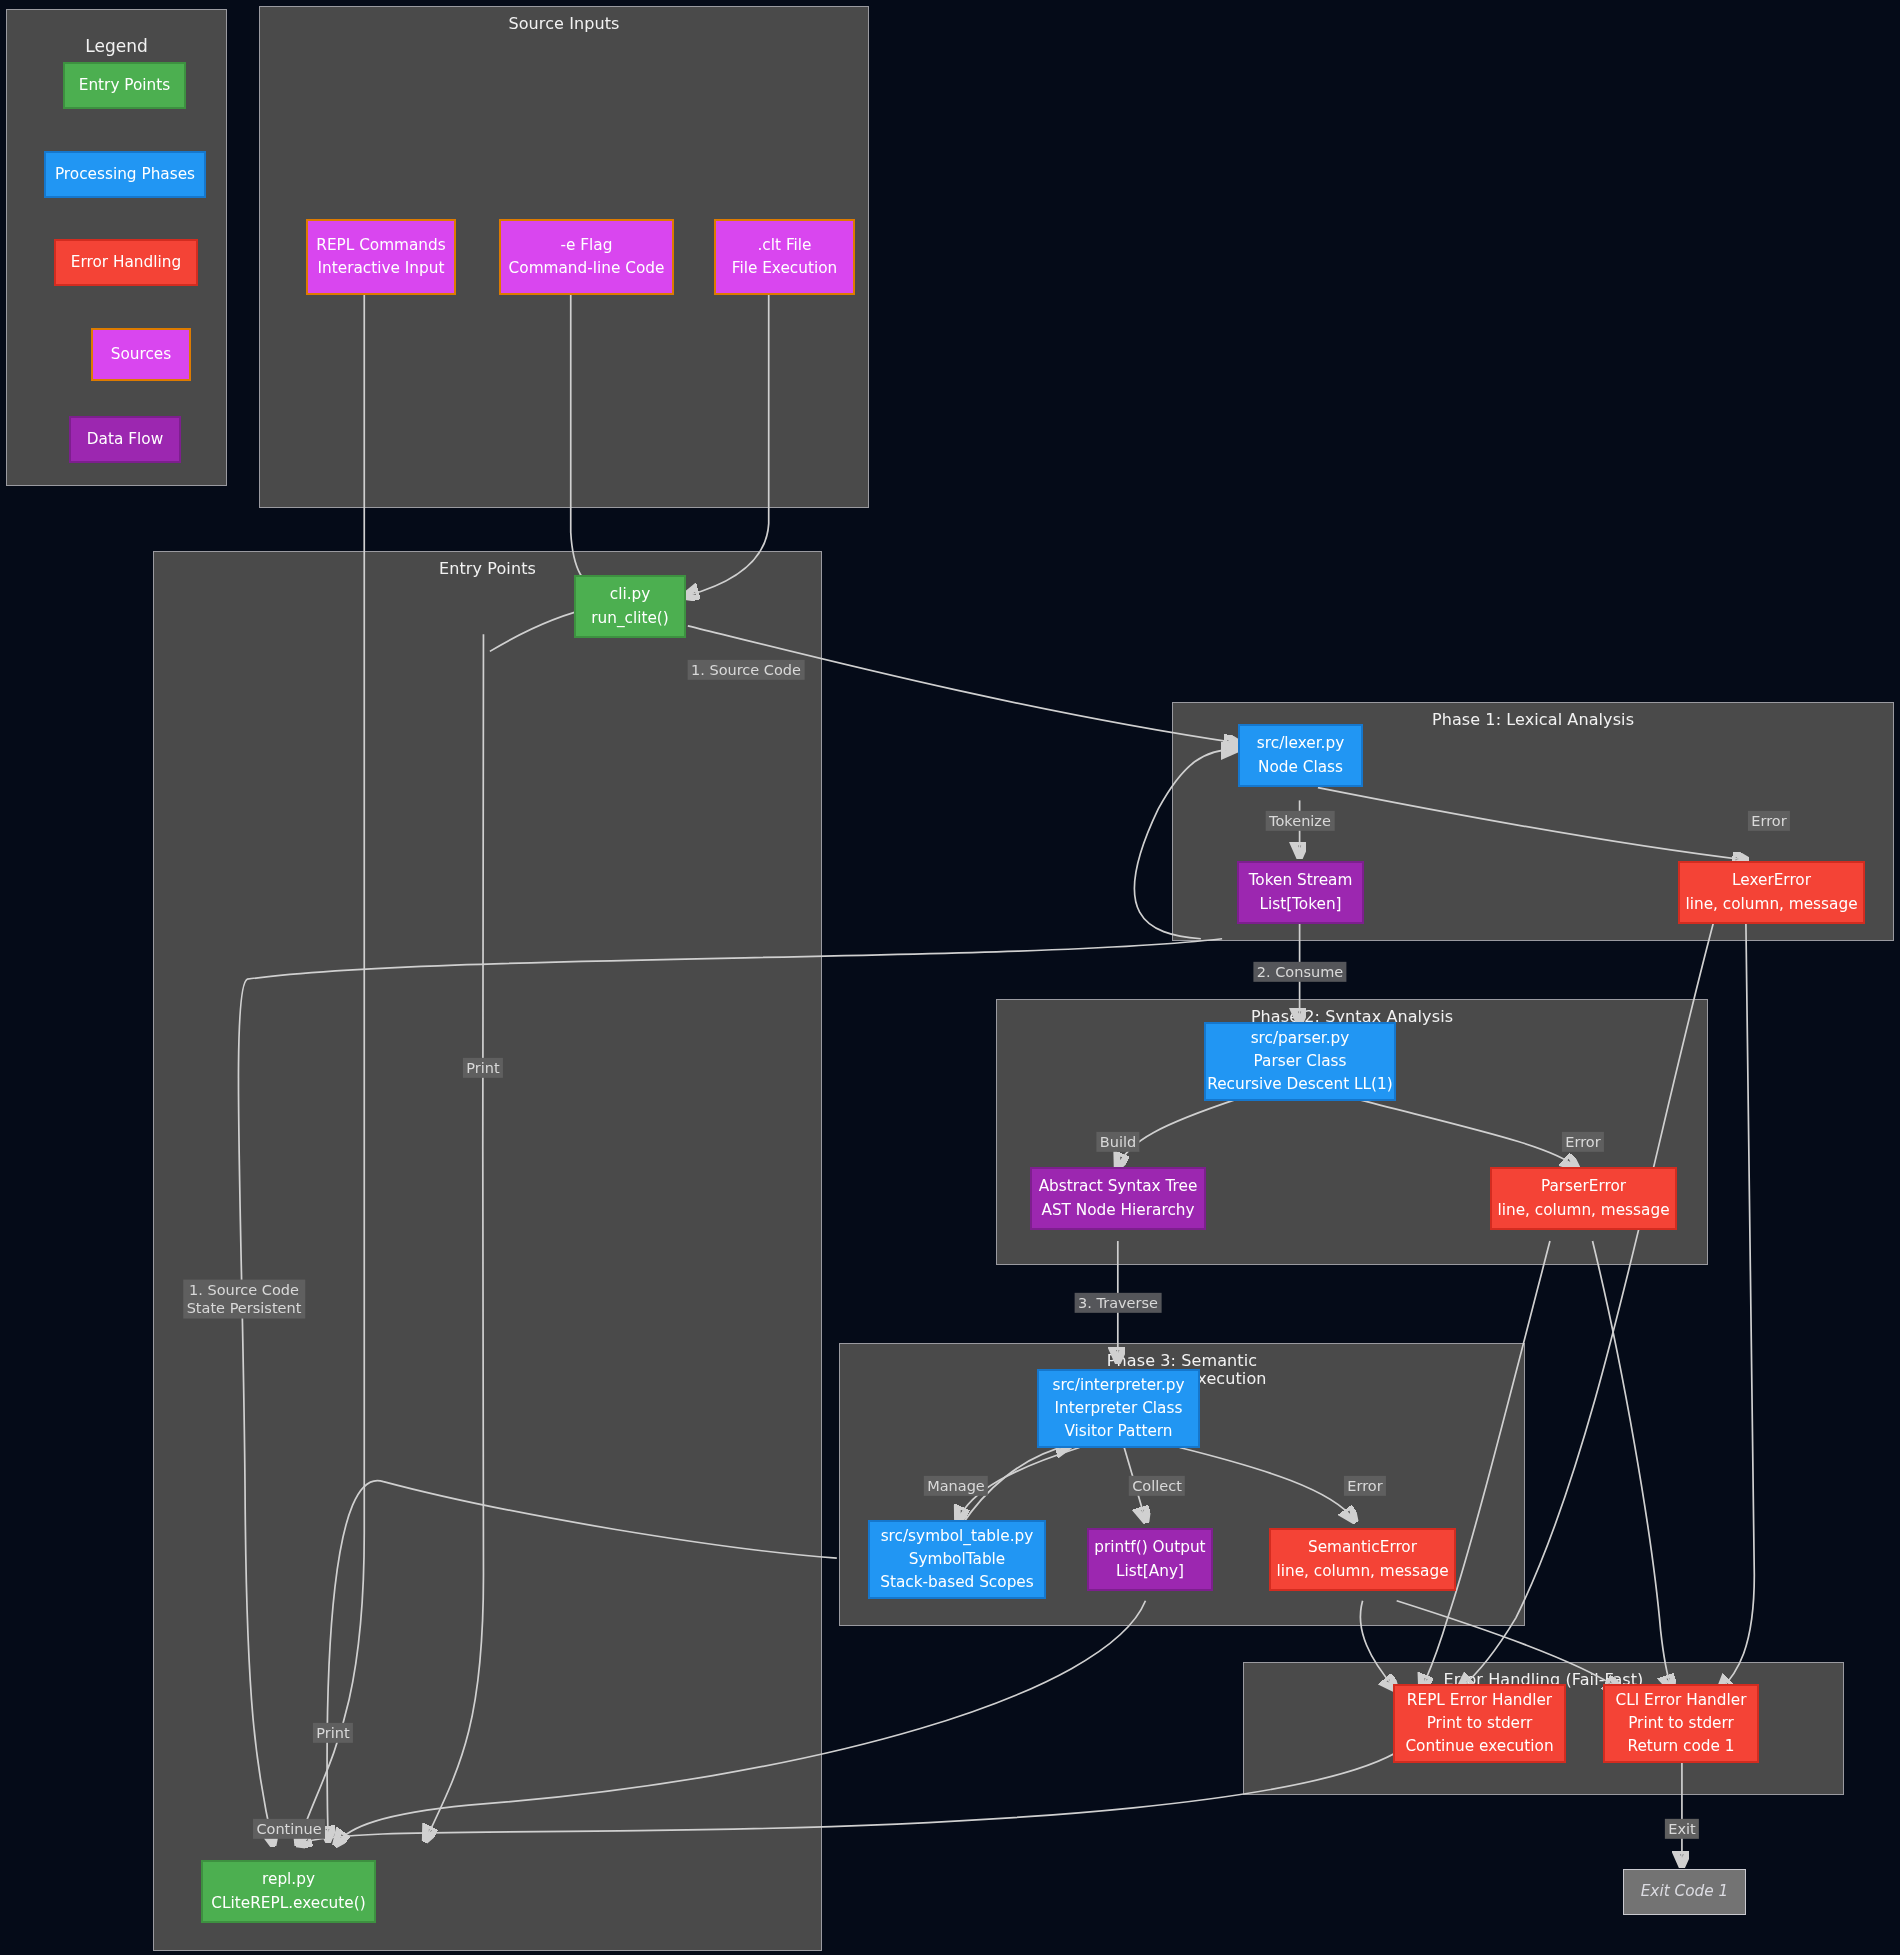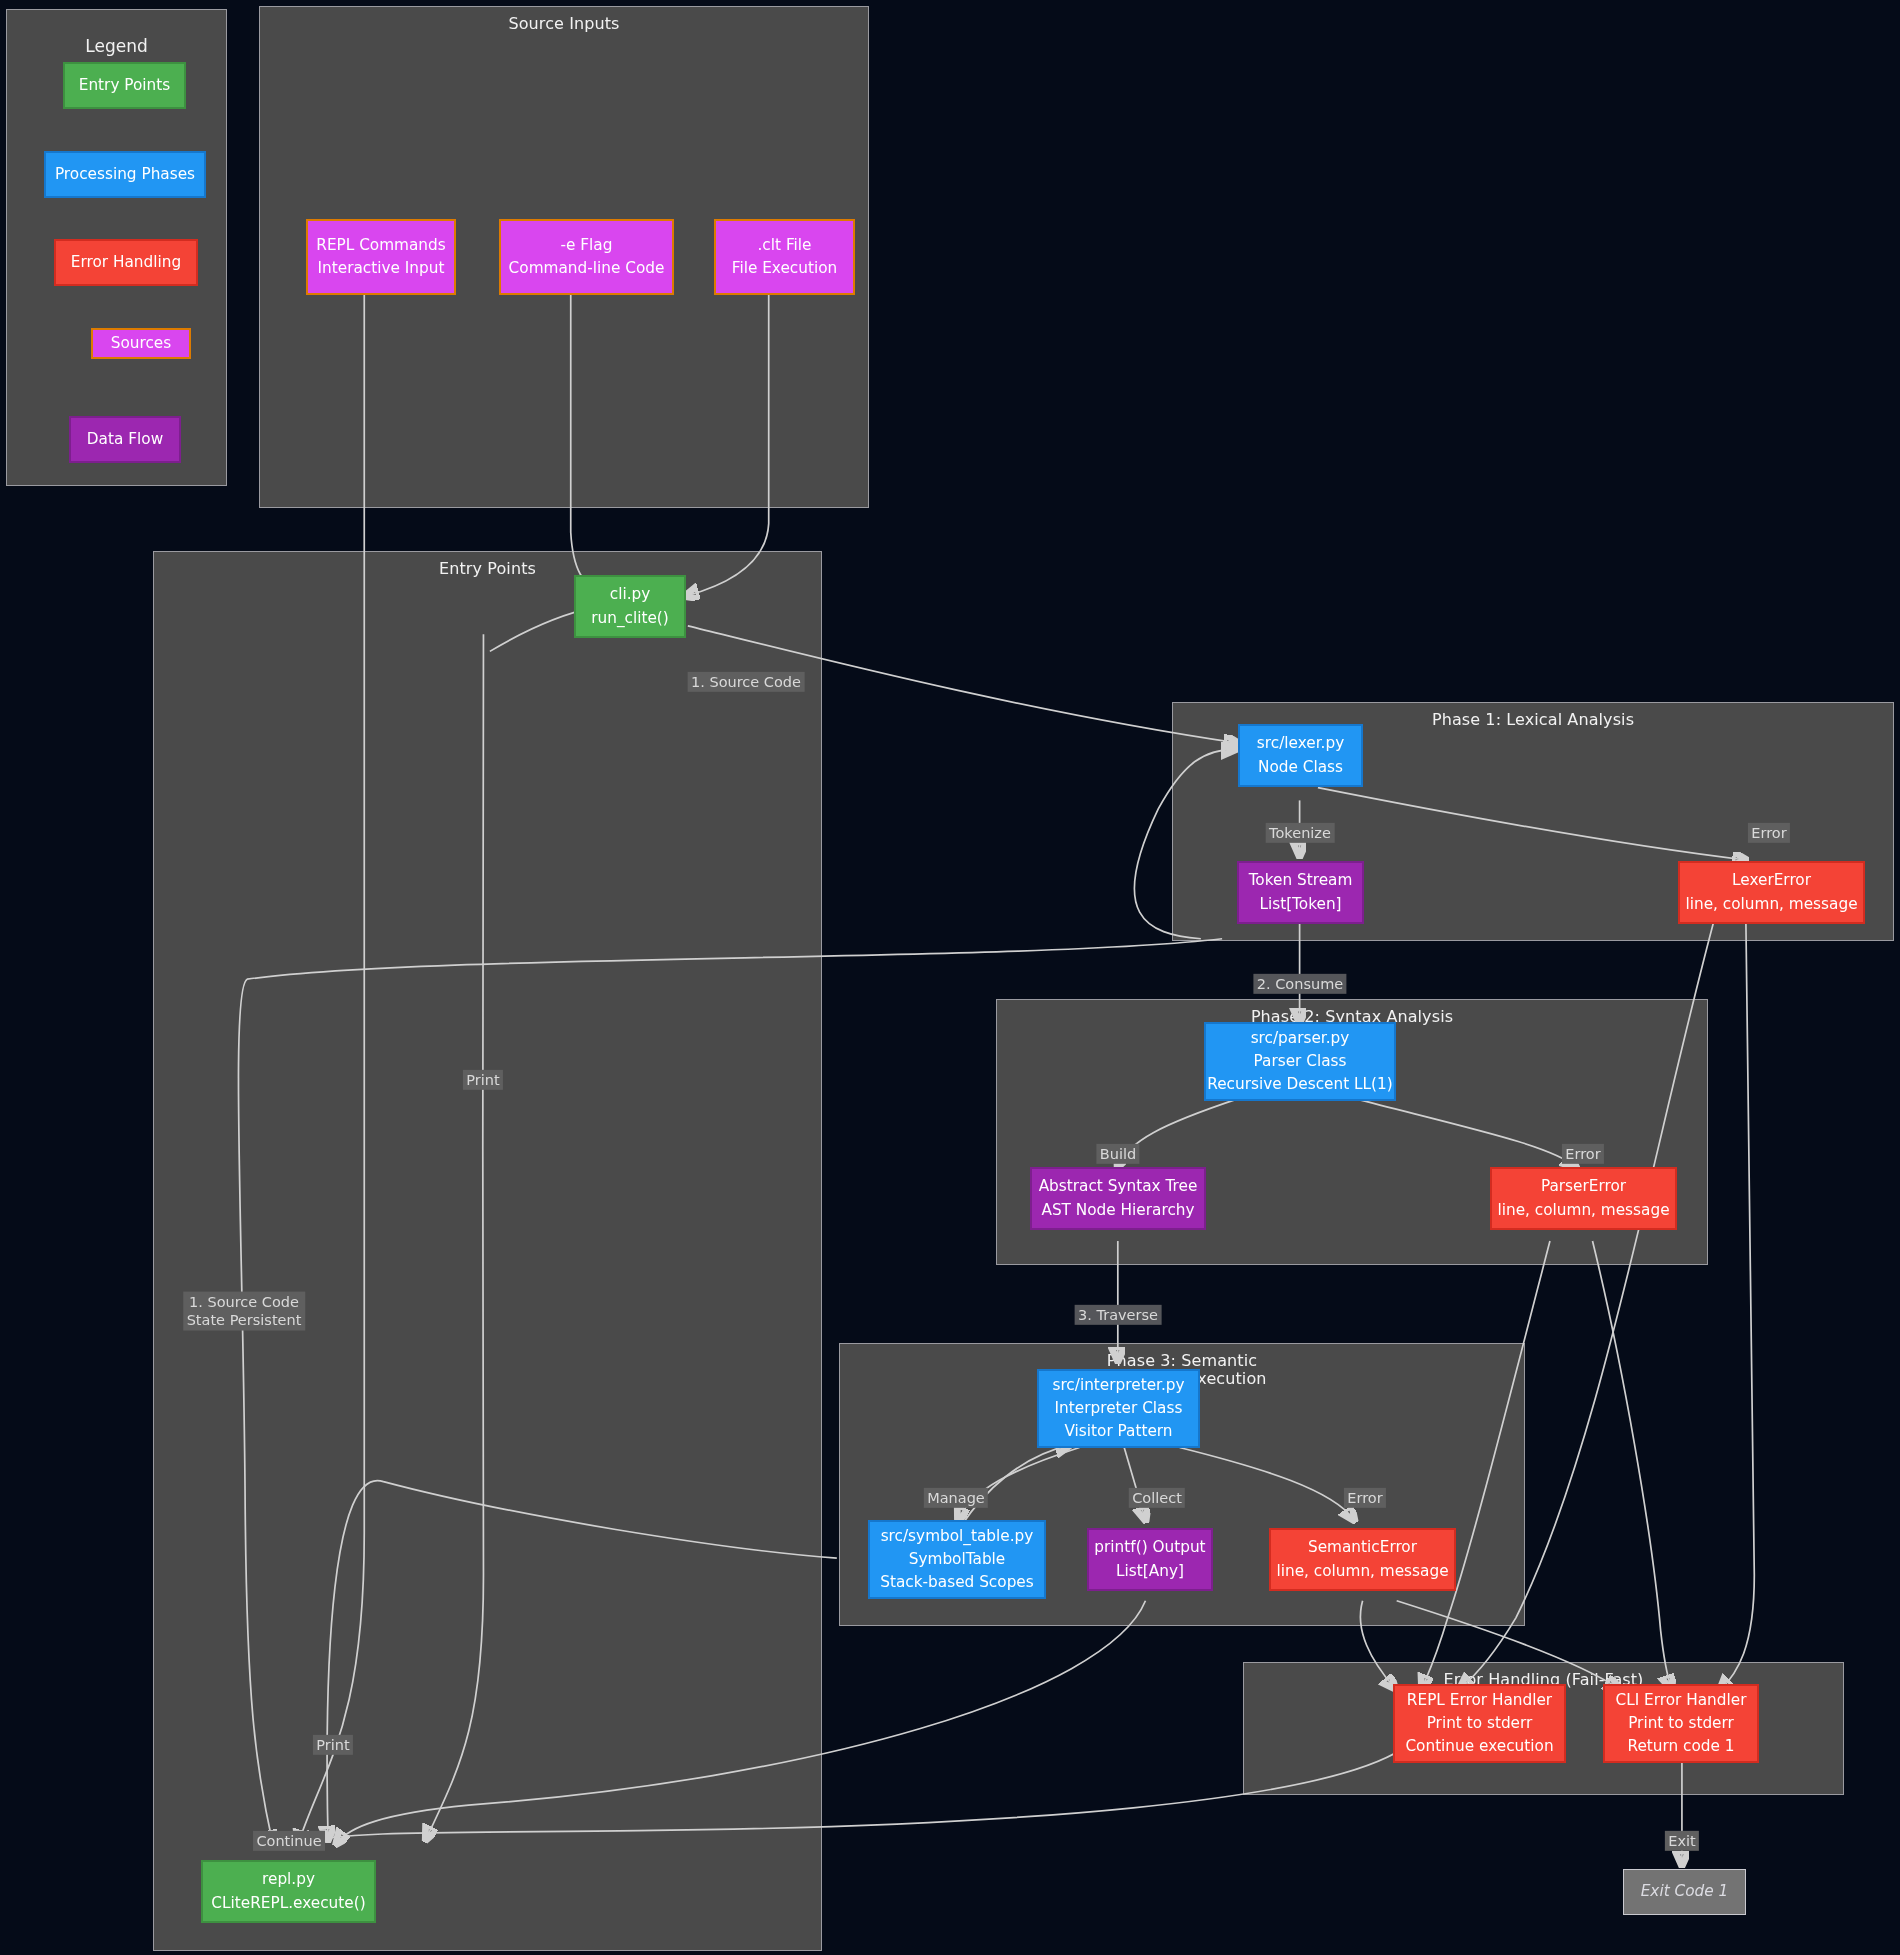--- a/index.html
+++ b/index.html
@@ -70,21 +70,20 @@
     position:absolute;
     background:#5f5f5f;
     color:#d9d9d9;
     font-size:14.5px;
     line-height:1.28;
     padding:0.9px 3.4px;
     white-space:pre-line;
     text-align:center;
     z-index:8;
     transform:translate(-50%,-50%);
-    margin-top:12px;
   }
   .elabel.dark{background:#55565a;}
 
   svg.edges{position:absolute;left:0;top:0;width:1901px;height:1955px;z-index:3;overflow:visible;}
   svg.edges path{fill:none;stroke:#d0d0d0;stroke-width:4;}
 </style>
 </head>
 <body>
 
 <div id="canvas">
@@ -157,21 +156,21 @@
     <div class="lg-title">Legend</div>
     <div class="lg-item n-green" style="left:56px;top:52px;width:123px;height:47px;">
       <span>Entry Points</span>
     </div>
     <div class="lg-item n-blue" style="left:37px;top:141px;width:162px;height:47px;">
       <span>Processing Phases</span>
     </div>
     <div class="lg-item n-red" style="left:47px;top:229px;width:144px;height:47px;">
       <span>Error Handling</span>
     </div>
-    <div class="lg-item n-orange" style="left:68px;top:318px;width:100px;height:31px;">
+    <div class="lg-item n-orange" style="left:68px;top:318px;width:100px;height:53px;">
       <span>Sources</span>
     </div>
     <div class="lg-item n-purple" style="left:62px;top:406px;width:112px;height:47px;">
       <span>Data Flow</span>
     </div>
   </div>
 
   <div class="cluster" style="left:259px;top:6px;width:610px;height:502px;">
     <div class="cluster-title" style="top:7.7px;">Source Inputs</div>
   </div>

